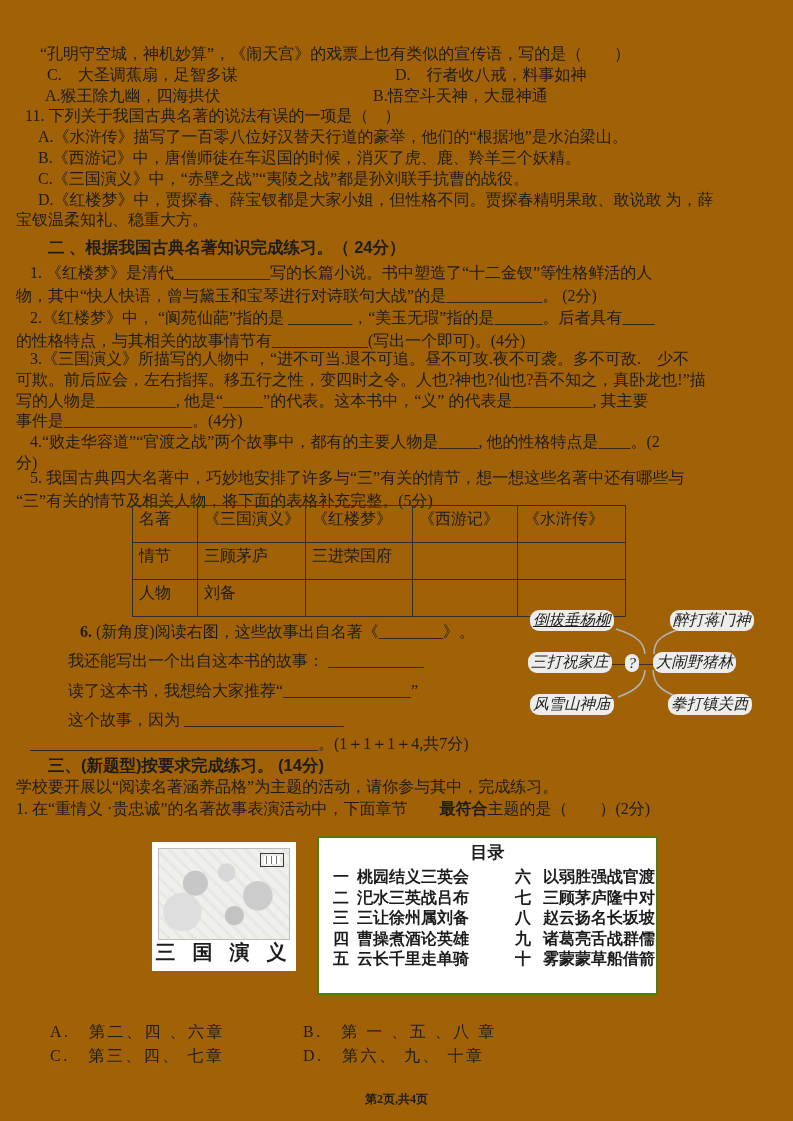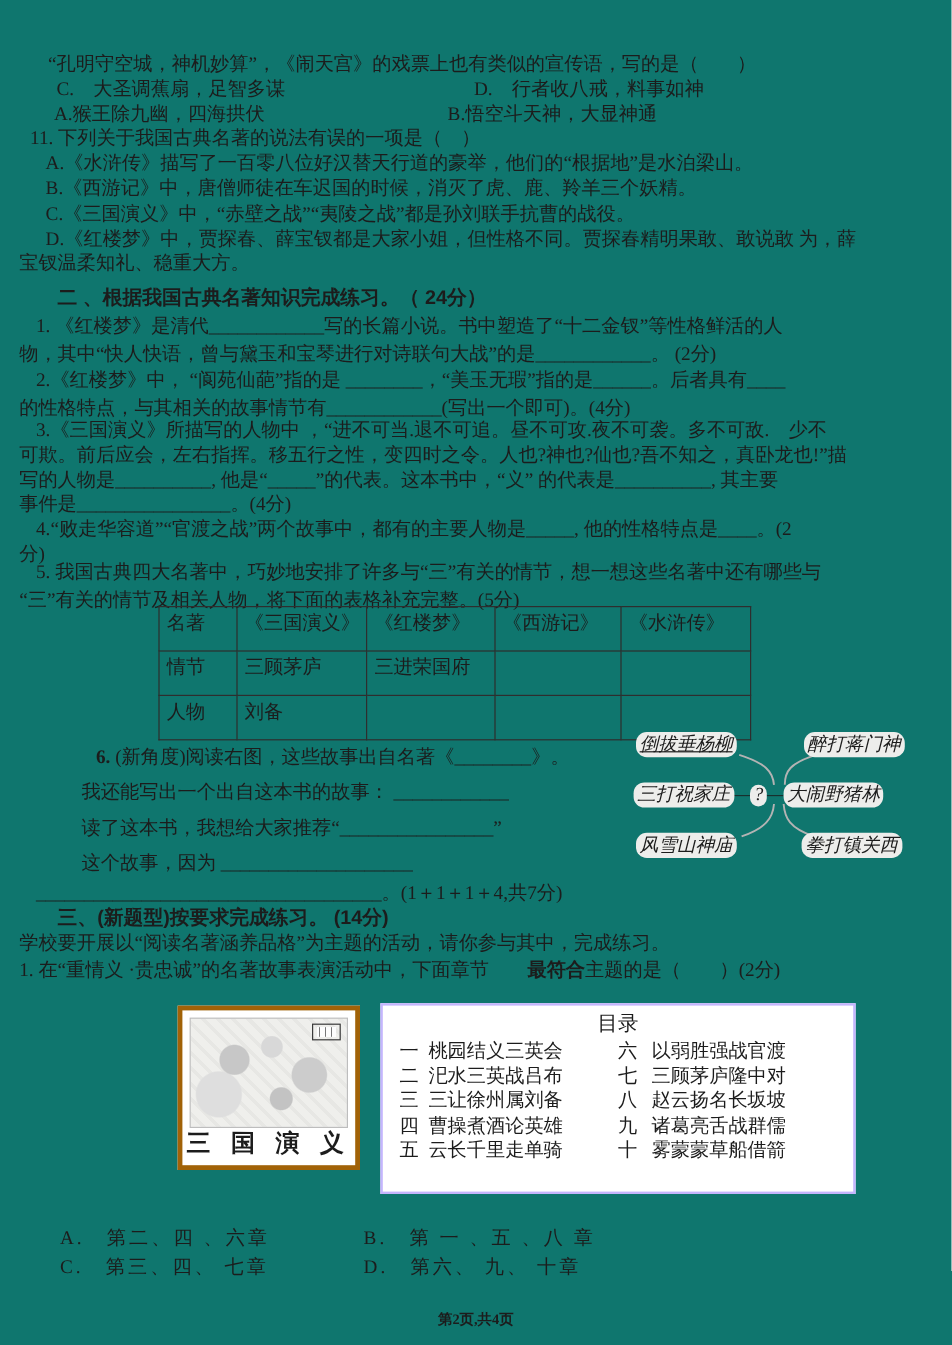--- a/index.html
+++ b/index.html
@@ -1,16 +1,16 @@
 <!DOCTYPE html>
 <html><head>
 <meta charset="utf-8">
 <style>
   html,body{margin:0;padding:0;background:#ffffff;}
-  .page{position:relative;width:793px;height:1121px;background:#0f766e;overflow:hidden;
+  .page{position:relative;width:793px;height:1121px;background:#a16207;overflow:hidden;
         font-family:"Liberation Serif","DejaVu Serif",serif;color:#1c1c1c;font-size:16px;}
   .blk{position:absolute;left:16px;}
   .ln{white-space:nowrap;}
   .b{font-weight:bold;margin-left:32px;}
   .sans{font-family:"Liberation Sans","DejaVu Sans",sans-serif;}
   .i9{padding-left:9px;}  .i14{padding-left:14px;} .i22{padding-left:22px;}
   .i24{padding-left:24px;} .i32{padding-left:32px;} .i52{padding-left:52px;}
   .cols{position:relative;height:20.8px;}
   .cols .c{position:absolute;top:0;white-space:nowrap;}
   .qtable{position:absolute;left:132px;top:505px;border-collapse:collapse;table-layout:fixed;width:493px;}
@@ -30,22 +30,22 @@
       radial-gradient(circle at 52% 26%, #d8d8d8 0 9%, rgba(0,0,0,0) 10%),
       radial-gradient(circle at 76% 52%, #cccccc 0 13%, rgba(0,0,0,0) 14%),
       radial-gradient(circle at 18% 70%, #dedede 0 15%, rgba(0,0,0,0) 16%),
       radial-gradient(circle at 58% 74%, #c3c3c3 0 9%, rgba(0,0,0,0) 10%),
       repeating-linear-gradient(45deg,#efefec 0 6px,#e7e7e4 6px 9px);}
   .plaque{position:absolute;top:4px;right:5px;width:24px;height:14px;border:1.5px solid #3a3a3a;
           background:#fdfdfd repeating-linear-gradient(90deg,#777 0 1px,rgba(0,0,0,0) 1px 5px);
           background-clip:content-box;padding:2px 3px;box-sizing:border-box;}
   .cover-title{position:absolute;left:0;right:0;bottom:2px;height:34px;display:flex;align-items:center;
                justify-content:center;font-weight:bold;font-size:20px;letter-spacing:6px;}
-  .toc{position:absolute;left:317px;top:836px;width:396px;height:159px;border:2px solid #c4b5fd;
-       box-sizing:border-box;background:#fff;}
+  .toc{position:absolute;left:317px;top:836px;width:341px;height:159px;border:2px solid #4d7c0f;
+       box-sizing:border-box;background:#fff;font-weight:bold;}
   .toc-title{text-align:center;font-size:17px;margin-top:3px;}
   .toc-grid{display:grid;grid-template-columns:24px 158px 28px 1fr;padding-left:14px;
             line-height:20.5px;font-size:16px;margin-top:3px;}
   .footer{position:absolute;left:0;right:0;text-align:center;font-weight:600;font-size:12px;}
   .ls2{letter-spacing:2.5px;}
 </style>
 </head>
 <body>
 
 <div class="page">

